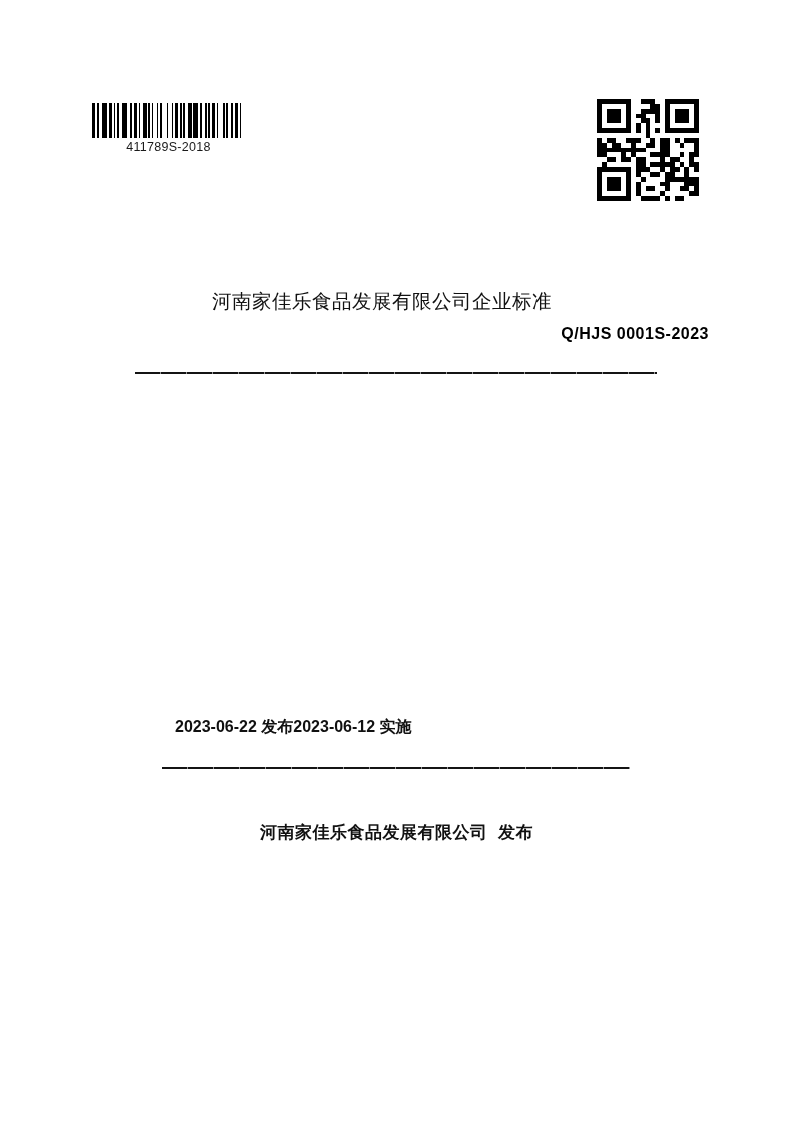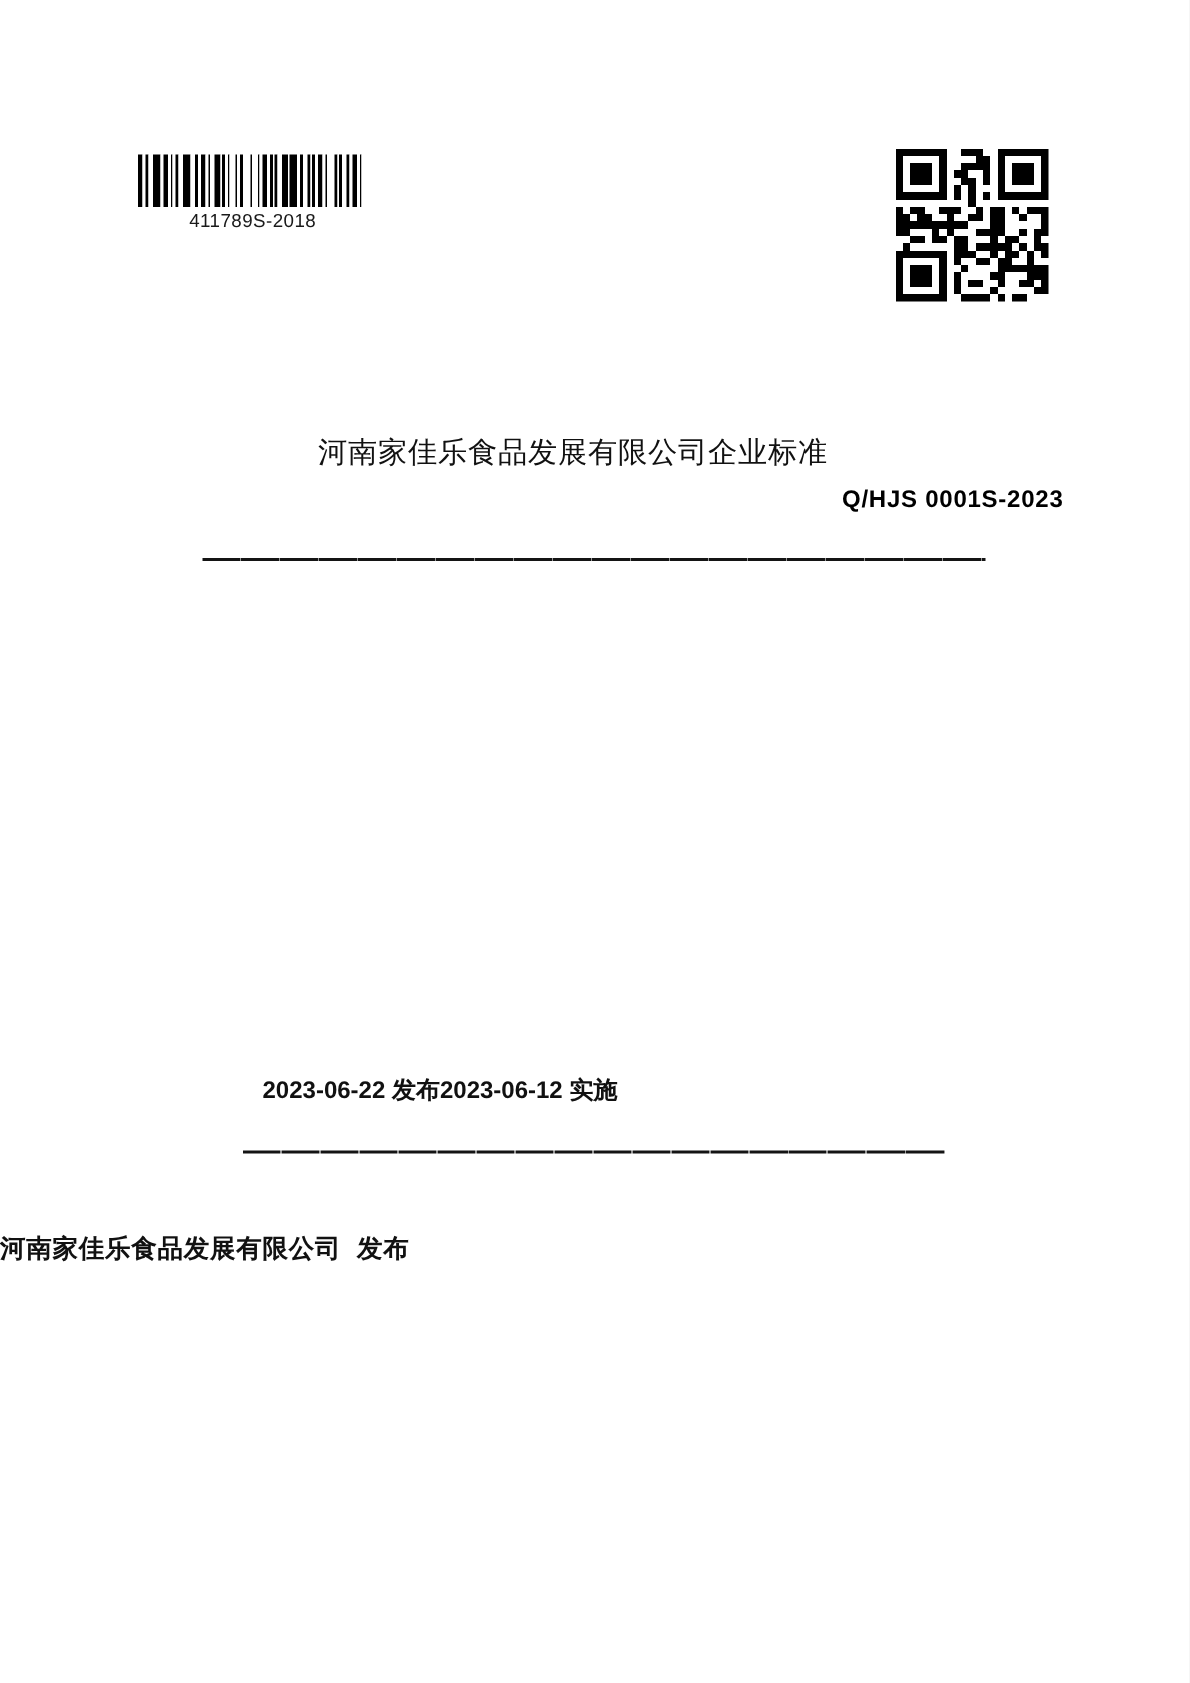--- a/index.html
+++ b/index.html
@@ -111,21 +111,21 @@
     color: #111;
     white-space: pre;
   }
 
   
   .publisher {
     position: absolute;
     top: 821px;
     left: 0;
     width: 793px;
-    text-align: left;
+    text-align: center;
     font-size: 17px;
     font-weight: 700;
     letter-spacing: 0.5px;
     color: #111;
     white-space: pre;
   }
 </style>
 </head>
 <body>
 

